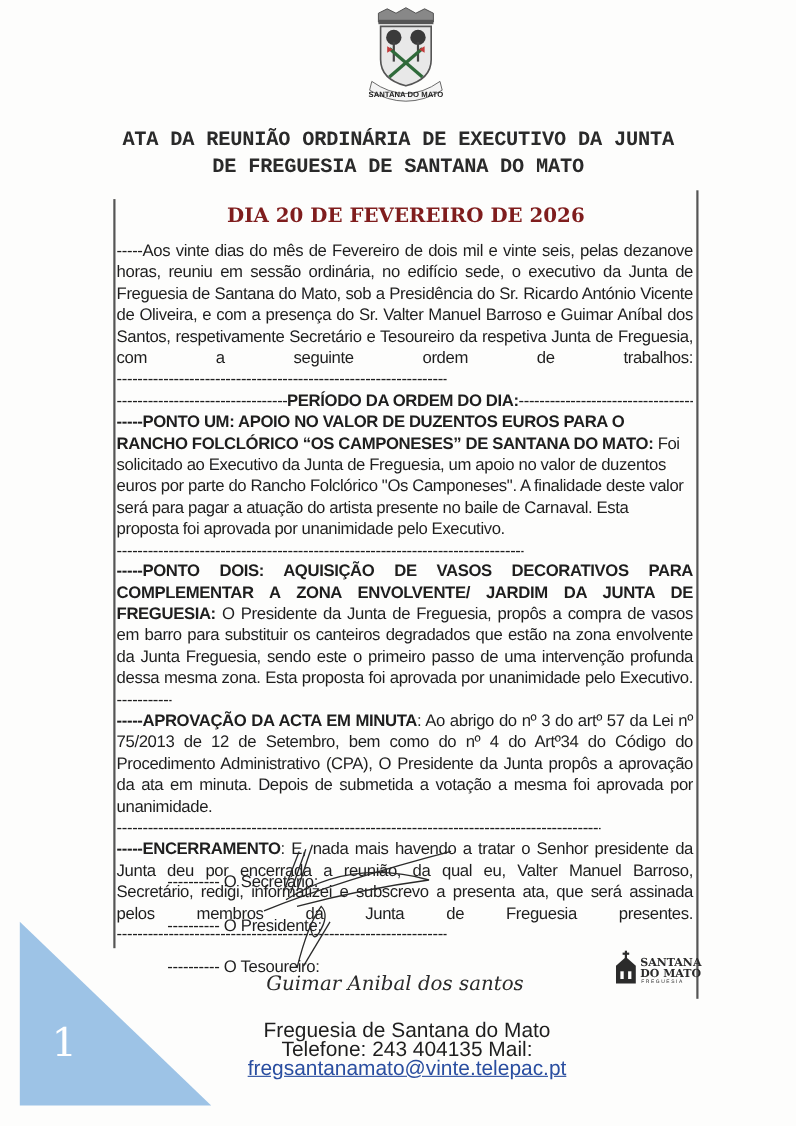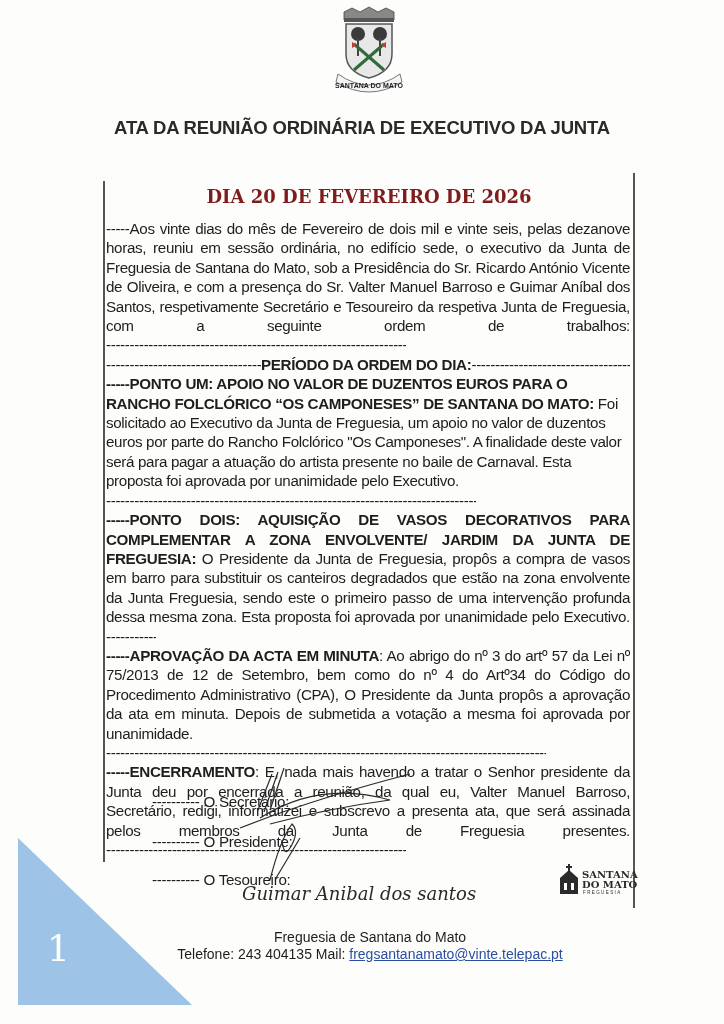--- a/index.html
+++ b/index.html
@@ -1,28 +1,28 @@
 <!DOCTYPE html>
 <html><head>
 <meta charset="utf-8">
 <style>
   html,body{margin:0;padding:0;}
   body{width:724px;height:1024px;background:#fdfdfc;position:relative;overflow:hidden;font-family:"Liberation Sans",sans-serif;color:#1f1f1f;}
   .crest{position:absolute;left:330px;top:4px;width:78px;height:90px;}
-  .title{position:absolute;left:60px;width:604px;top:116px;text-align:center;font-family:Liberation Sans, sans-serif;font-weight:bold;font-size:18.5px;line-height:24px;color:#2a2a2a;letter-spacing:-0.2px;}
+  .title{position:absolute;left:60px;width:604px;top:116px;text-align:center;font-family:Liberation Mono, monospace;font-weight:bold;font-size:18.5px;line-height:24px;color:#2a2a2a;letter-spacing:-0.2px;}
   .vline{position:absolute;width:1.5px;background:#555;}
   .date{position:absolute;left:104px;width:530px;top:186px;text-align:center;font-family:"DejaVu Serif",serif;font-weight:bold;font-size:18px;color:#7f1d1d;}
   .body{position:absolute;left:106px;width:524px;top:219px;font-size:15.2px;line-height:19.4px;text-align:justify;letter-spacing:-0.35px;color:#1e1e1e;}
   .body p{margin:0;}
   .b{font-weight:bold;}
   .u{}
   .center{text-align:center;}
   .dash{overflow:hidden;white-space:nowrap;}
   .sig{position:absolute;left:108px;font-size:15.2px;color:#1e1e1e;letter-spacing:-0.3px;margin-left:44px;}
-  .footer{position:absolute;left:150px;width:440px;top:929px;text-align:center;font-size:14px;line-height:17px;color:#1e1e1e;}
+  .footer{position:absolute;left:150px;width:440px;top:929px;text-align:center;font-size:19px;line-height:17px;color:#1e1e1e;}
   .footer a{color:#2a4ea0;text-decoration:underline;}
   .corner{position:absolute;left:0;top:830px;width:200px;height:194px;}
   .pagenum{position:absolute;left:47px;top:928px;font-family:"DejaVu Serif",serif;font-size:36px;color:#ffffff;}
   .logo{position:absolute;left:558px;top:864px;width:90px;height:40px;}
   .sigs{position:absolute;left:200px;top:760px;width:360px;height:160px;}
 </style>
 </head>
 <body>
 
 <svg class="crest" viewBox="0 0 78 90">
@@ -36,20 +36,21 @@
   <line x1="24" y1="40" x2="54" y2="66" stroke="#2f6a3a" stroke-width="3"></line>
   <line x1="54" y1="40" x2="24" y2="66" stroke="#2f6a3a" stroke-width="3"></line>
   <path d="M22 38 l5 3 -5 3z" fill="#c23a3a"></path>
   <path d="M56 38 l-5 3 5 3z" fill="#c23a3a"></path>
   <path d="M8 70 Q39 92 70 70 L72 78 Q39 98 6 78 Z" fill="#f4f4f4" stroke="#555" stroke-width="0.8"></path>
   <text x="39" y="84" text-anchor="middle" font-size="7" font-weight="bold" fill="#222" font-family="Liberation Sans, sans-serif">SANTANA DO MATO</text>
 </svg>
 
 <div class="title">
   <div>ATA DA REUNIÃO ORDINÁRIA DE EXECUTIVO DA JUNTA</div>
+  <div>DE FREGUESIA DE SANTANA DO MATO</div>
 </div>
 
 <div class="vline" style="left:103px;top:181px;height:681px;"></div>
 <div class="vline" style="left:633px;top:173px;height:735px;"></div>
 
 <div class="date">DIA 20 DE FEVEREIRO DE 2026</div>
 
 <div class="body">
   <p><span>-----Aos vinte dias do mês de Fevereiro de dois mil e vinte seis, pelas dezanove horas, reuniu em sessão ordinária, no edifício sede, o executivo da Junta de Freguesia de Santana do Mato, sob a Presidência do Sr. Ricardo António Vicente de Oliveira, e com a presença do Sr. Valter Manuel Barroso e Guimar Aníbal dos Santos, respetivamente Secretário e Tesoureiro da respetiva Junta de Freguesia, com a seguinte ordem de trabalhos:</span><span style="display:inline-block;width:300px;overflow:hidden;vertical-align:bottom;white-space:nowrap;">--------------------------------------------------------------------------------------------------------------------------------</span></p>
   <p class="dash b center" style="font-weight:bold;"><span style="display:inline-block;width:155px;overflow:hidden;vertical-align:bottom;font-weight:normal;">--------------------------------------------------------------------------------------------------------------------------------</span><span>PERÍODO DA ORDEM DO DIA:</span><span style="display:inline-block;width:195px;overflow:hidden;vertical-align:bottom;font-weight:normal;">--------------------------------------------------------------------------------------------------------------------------------</span></p>

